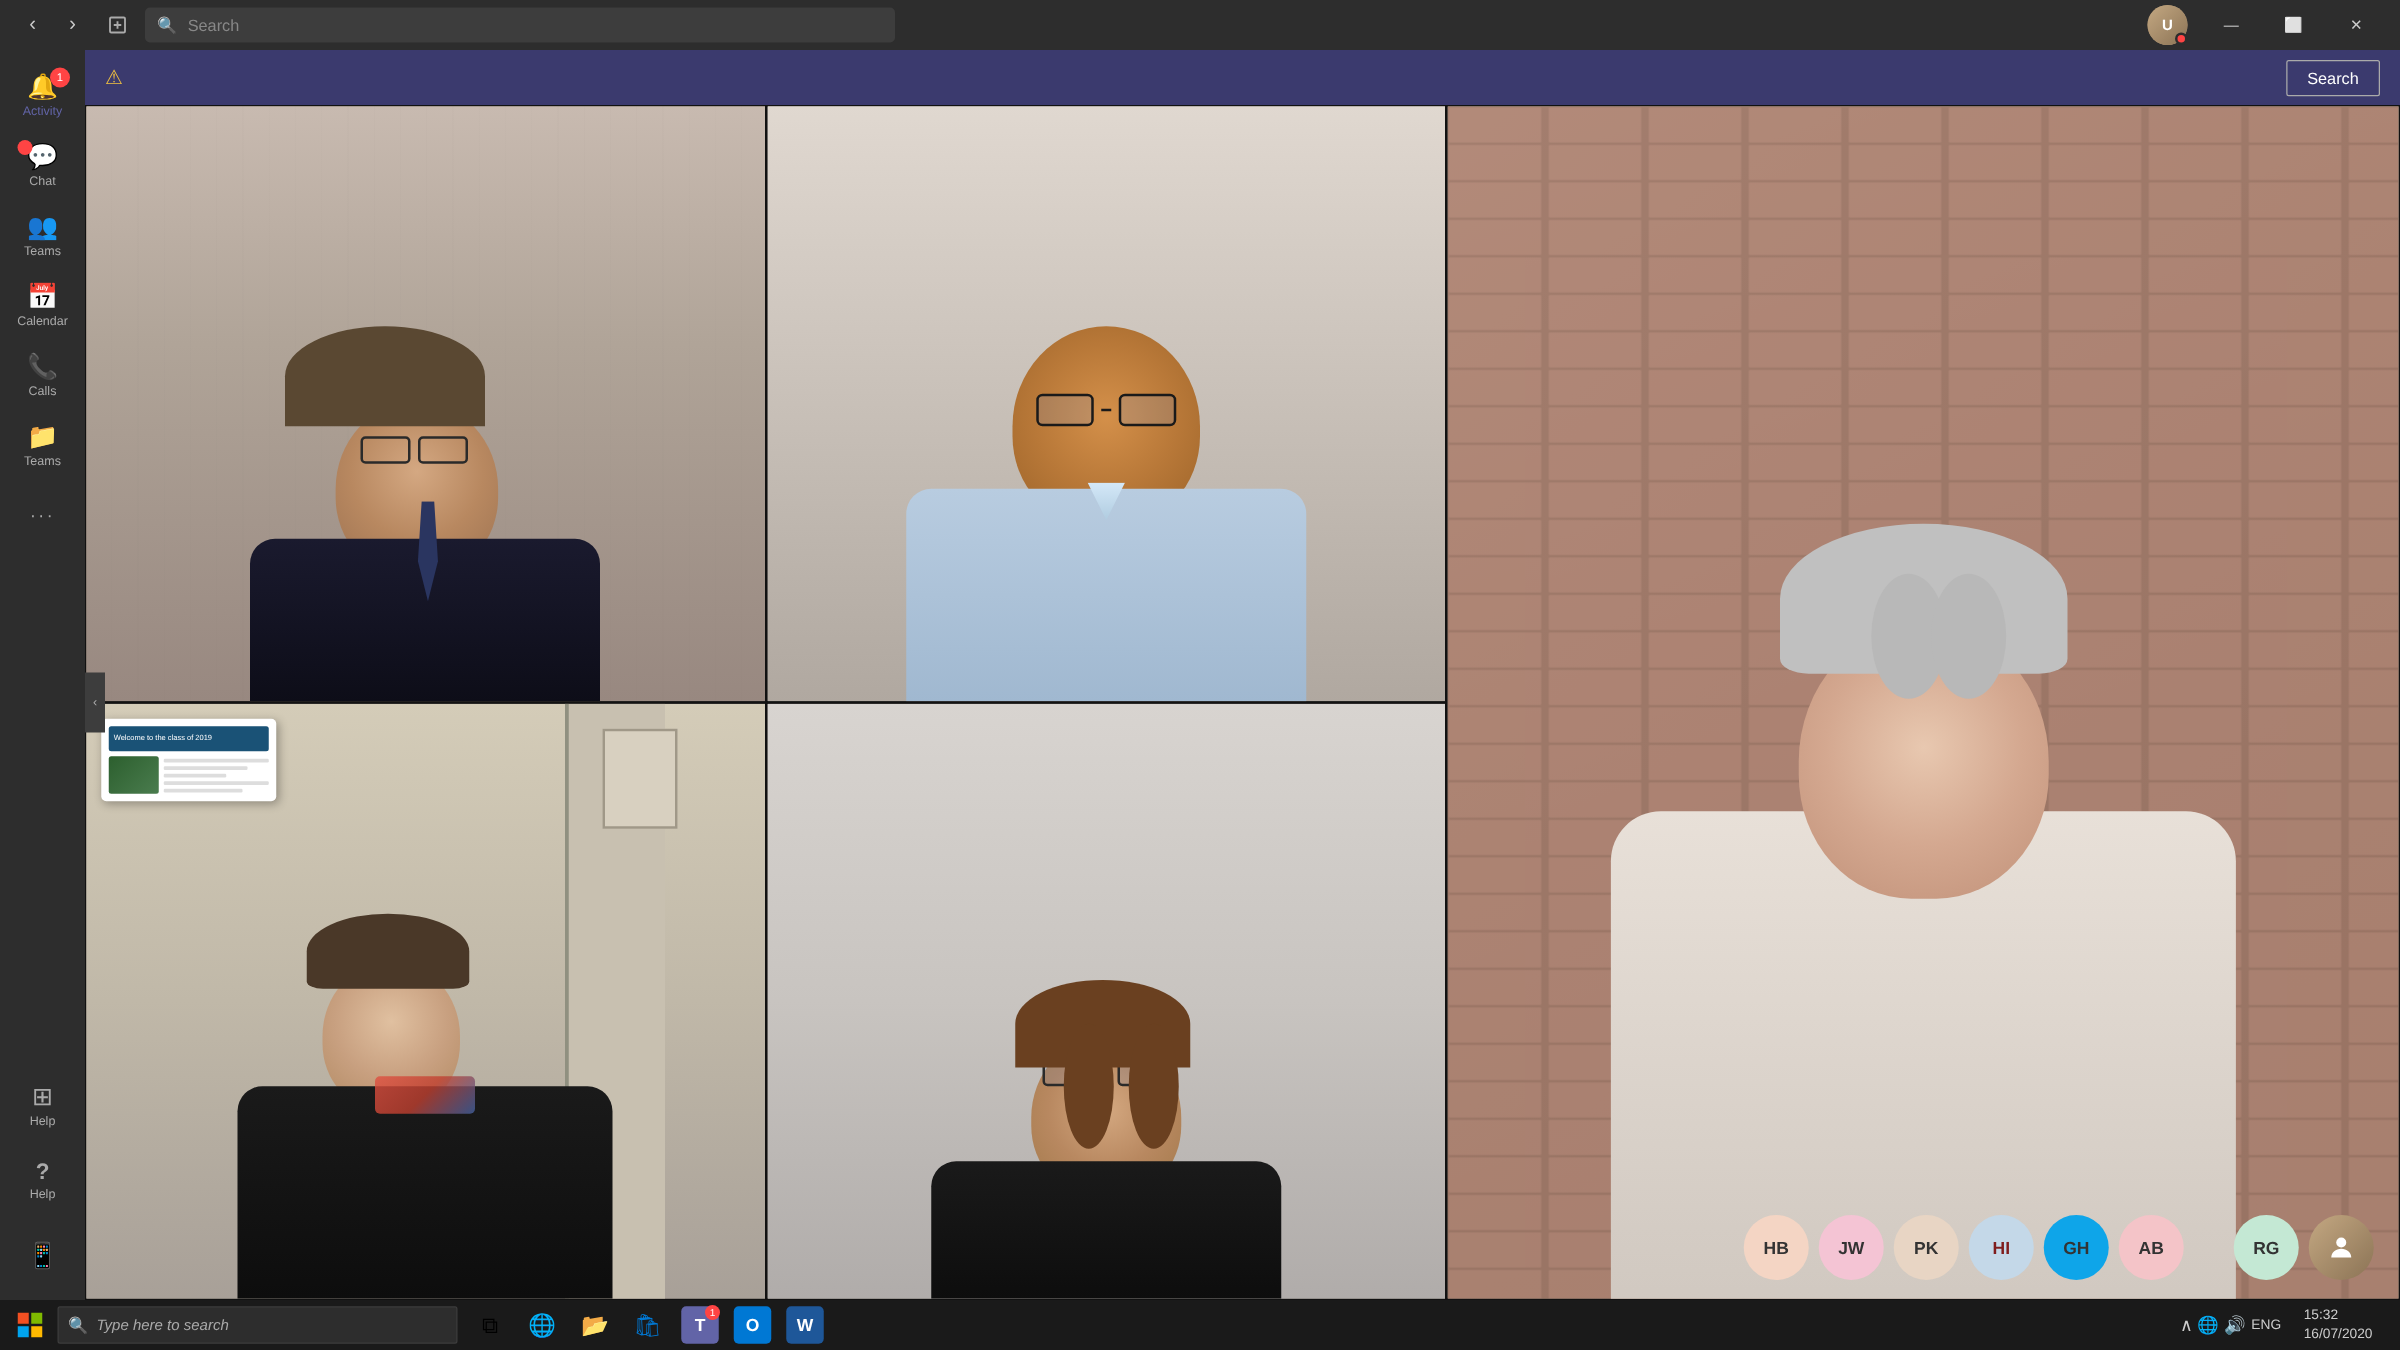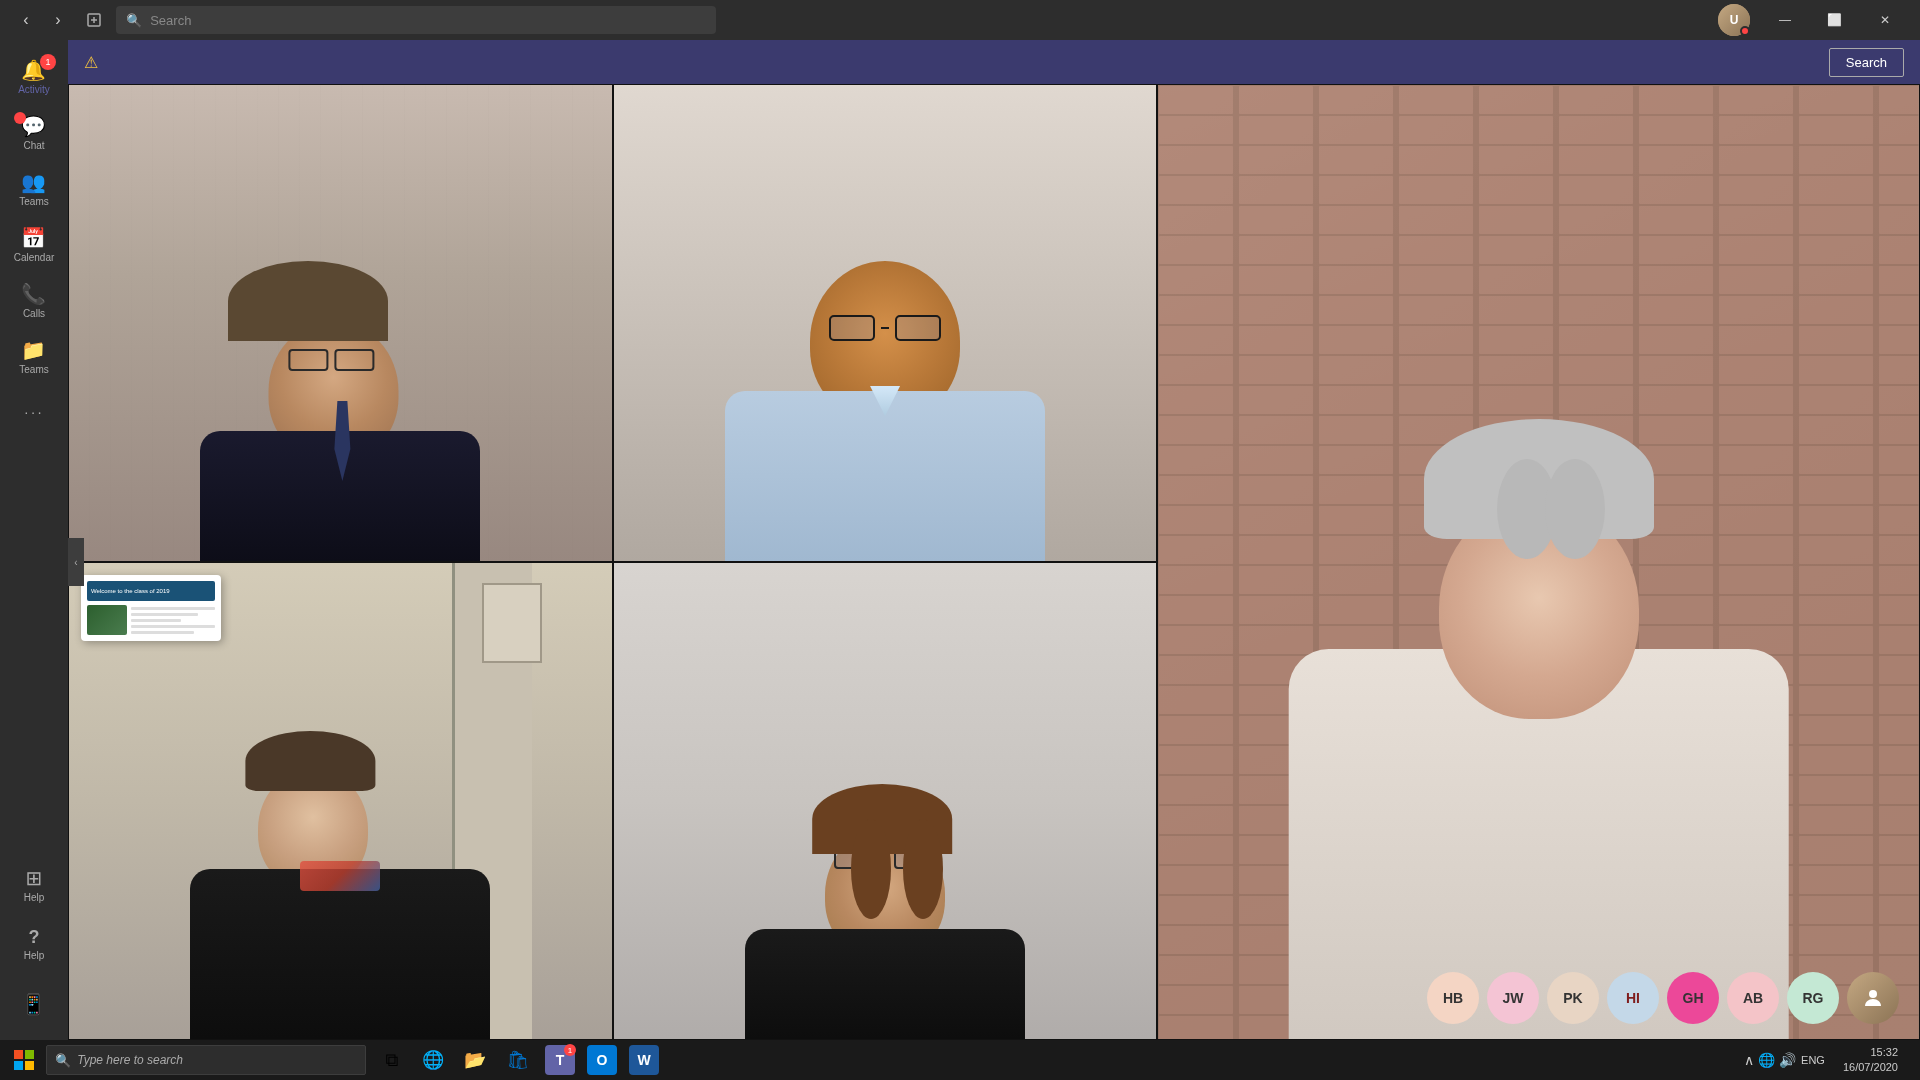--- a/index.html
+++ b/index.html
@@ -344,21 +344,20 @@
       align-items: center;
       gap: 4px;
       padding: 0 8px;
     }
     .systray-icon {
       font-size: 14px;
       color: #ccc;
       cursor: pointer;
     }
     .taskbar-clock {
-      text-align: right;
       color: #ccc;
       font-size: 11px;
       cursor: pointer;
       padding: 0 8px;
     }
     .taskbar-clock div { line-height: 1.4; }
 
     
     .presentation-card {
       position: absolute;
@@ -607,23 +606,23 @@
 
           <div style="position:absolute;bottom:0;left:50%;transform:translateX(-50%);width:280px;height:110px;background:linear-gradient(180deg,#1a1a1a,#0d0d0d);border-radius:20px 20px 0 0;"></div>
         </div>
       </div>
 
       <div class="participants-row">
         <div class="participant-avatar" style="background:#f4d5c4; color:#333;">HB</div>
         <div class="participant-avatar" style="background:#f4c4d4; color:#333;">JW</div>
         <div class="participant-avatar" style="background:#e8d5c4; color:#333;">PK</div>
         <div class="participant-avatar" style="background:#c4d8e8; color:#7f1d1d;">HI</div>
-        <div class="participant-avatar" style="background:#ec4899; color:#333;">GH</div>
+        <div class="participant-avatar" style="background:#0ea5e9; color:#333;">GH</div>
         <div class="participant-avatar" style="background:#f4c4c8; color:#333;">AB</div>
-        <div class="participant-avatar" style="background:#c4e8d4; color:#333;">RG</div>
+        <div class="participant-avatar" style="background:#c4e8d4; color:#333;margin-left:32px;">RG</div>
         <div class="participant-avatar" style="background:linear-gradient(135deg,#c4a882,#8b7355); color:#fff; font-size:12px;">
           <svg width="24" height="24" viewBox="0 0 24 24" fill="white">
             <circle cx="12" cy="8" r="4"></circle>
             <path d="M4 20c0-4 3.6-7 8-7s8 3 8 7"></path>
           </svg>
         </div>
       </div>
 
       <button class="collapse-btn">‹</button>
 

